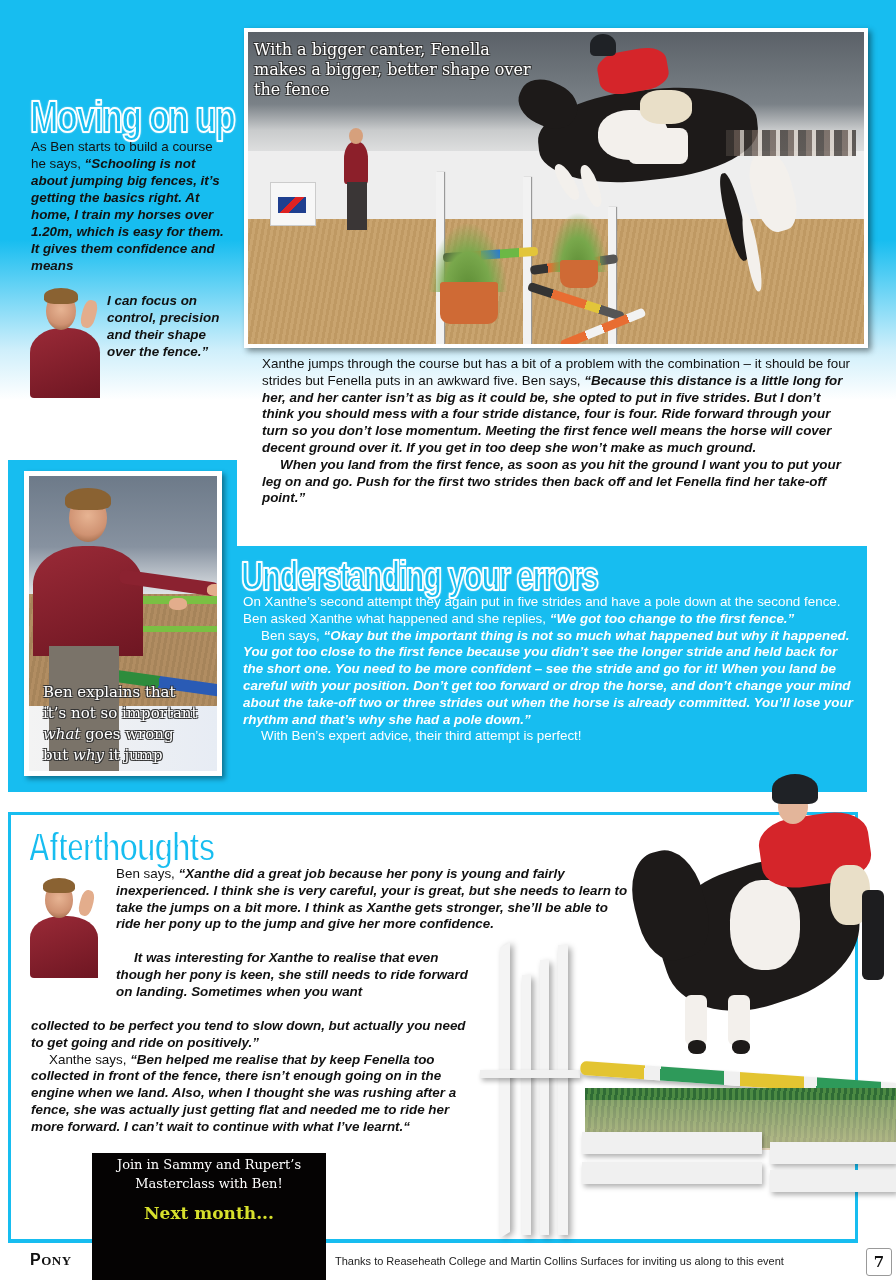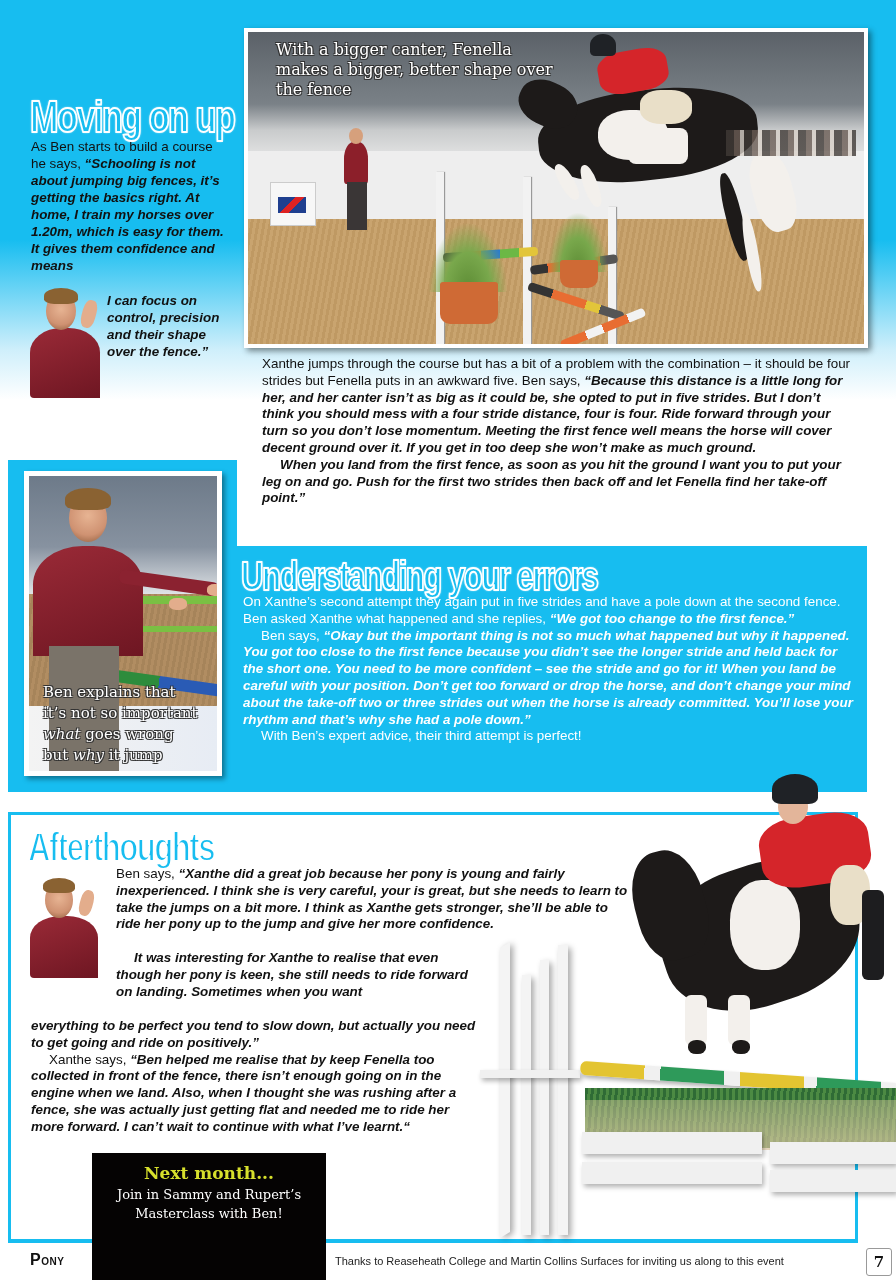--- a/index.html
+++ b/index.html
@@ -33,21 +33,21 @@
   #top-photo { position: absolute; left: 244px; top: 28px; width: 624px; height: 320px;
     background: #fff; padding: 4px; box-shadow: 3px 3px 6px rgba(0,0,0,0.45); }
   .photo-inner { position: relative; width: 100%; height: 100%; overflow: hidden; }
   .arena-wall { position: absolute; left: 0; top: 0; width: 100%; height: 42%;
     background: linear-gradient(to bottom, #5b6168 0%, #6c7379 30%, #7a8187 55%, #c9cbcc 75%, #e9e9e9 100%); }
   .arena-board { position: absolute; left: 0; top: 38%; width: 100%; height: 22%; background: #eeeeee; }
   .arena-floor { position: absolute; left: 0; top: 60%; width: 100%; height: 40%;
     background: repeating-linear-gradient(100deg, #c9a46f 0 3px, #bf9963 3px 6px); }
   .caption-overlay { position: absolute; font-family: "DejaVu Serif", serif; color: #fff;
     text-shadow: 1px 1px 0 #333, -1px -1px 0 #333, 1px -1px 0 #333, -1px 1px 0 #333; }
-  #top-caption { left: 6px; top: 8px; font-size: 16px; line-height: 20px; width: 290px; margin-left: 22px; }
+  #top-caption { left: 6px; top: 8px; font-size: 16px; line-height: 20px; width: 290px; }
   .pole { position: absolute; height: 9px; border-radius: 4px; }
   .wing { position: absolute; width: 8px; background: #f2f2f2; box-shadow: 1px 0 1px #999; }
   .pot { position: absolute; background: #cf6a35; border-radius: 3px 3px 10px 10px; }
   .plant { position: absolute; background: radial-gradient(ellipse at 50% 100%, #5c8b34 0, #79a84c 40%, transparent 70%); }
   .horse-body { position: absolute; background: #1d1a19; border-radius: 45%; }
   .horse-white { position: absolute; background: #f3f0ec; border-radius: 45%; }
   .rider-red { position: absolute; background: #d5252a; border-radius: 35%; }
   .rider-cream { position: absolute; background: #e9dfc8; border-radius: 40%; }
   .hat { position: absolute; background: #1f2226; border-radius: 50% 50% 20% 20%; }
 
@@ -77,21 +77,21 @@
   .fence-rail { position: absolute; background: #f0f0f0; box-shadow: 2px 3px 5px rgba(0,0,0,0.3); }
   .brush { position: absolute; background: repeating-linear-gradient(95deg, #2f6b35 0 3px, #4c8a43 3px 6px); }
 
   
   #next-box { position: absolute; left: 92px; top: 1153px; width: 234px; height: 127px; background: #050303; text-align: center; }
   #next-title { font-family: "DejaVu Serif", serif; font-weight: bold; color: #d7e02c; font-size: 17px; margin-top: 10px; }
   #next-body { font-family: "DejaVu Serif", serif; color: #fff; font-size: 13px; line-height: 19px; margin-top: 2px; }
 
   
   #pony-logo { position: absolute; left: 30px; top: 1251px; font-weight: bold; font-size: 16px; letter-spacing: 0.5px; color: #111; }
-  #pony-logo .small { font-size: 10px; }
+  #pony-logo .small { font-size: 13px; font-family: Liberation Serif, serif; }
   #footer-credit { position: absolute; left: 335px; top: 1255px; font-size: 11px; color: #222; }
   #page-number { position: absolute; left: 866px; top: 1248px; width: 26px; height: 28px; border: 1px solid #999;
     border-radius: 3px; font-family: "DejaVu Serif", serif; font-weight: bold; font-size: 15px; text-align: center; line-height: 26px; background: #fff; }
 </style>
 </head>
 <body>
 
 <div class="top-bg"></div>
 
 <div id="moving-title" class="headline">Moving on up</div>
@@ -194,21 +194,21 @@
   <div class="ben-jacket" style="left:0;top:46px;width:68px;height:62px;"></div>
   <div class="ben-head" style="left:15px;top:12px;width:28px;height:36px;"></div>
   <div class="ben-hair" style="left:13px;top:8px;width:32px;height:15px;"></div>
   <div class="ben-hand" style="left:50px;top:20px;width:13px;height:26px;transform:rotate(15deg);"></div>
 </div>
 <div id="after-lead" class="body-text">
   <p><span>Ben says, </span><span class="quote">“Xanthe did a great job because her pony is young and fairly inexperienced. I think she is very careful, your is great, but she needs to learn to take the jumps on a bit more. I think as Xanthe gets stronger, she’ll be able to ride her pony up to the jump and give her more confidence.</span></p>
 </div>
 <div id="after-mid" class="body-text quote indent">It was interesting for Xanthe to realise that even though her pony is keen, she still needs to ride forward on landing. Sometimes when you want</div>
 <div id="after-rest" class="body-text">
-  <p class="quote">everything to be perfect you tend to slow down, but actually you need to get going and ride on positively.”</p>
+  <p class="quote">collected to be perfect you tend to slow down, but actually you need to get going and ride on positively.”</p>
   <p class="indent"><span>Xanthe says, </span><span class="quote">“Ben helped me realise that by keep Fenella too collected in front of the fence, there isn’t enough going on in the engine when we land. Also, when I thought she was rushing after a fence, she was actually just getting flat and needed me to ride her more forward. I can’t wait to continue with what I’ve learnt.“</span></p>
 </div>
 
 <div id="jump-photo">
 
   <div class="fence-post" style="left:40px;top:175px;width:10px;height:290px;transform:skewY(-30deg);"></div>
   <div class="fence-post" style="left:62px;top:205px;width:9px;height:260px;"></div>
   <div class="fence-post" style="left:80px;top:190px;width:9px;height:275px;"></div>
   <div class="fence-post" style="left:98px;top:175px;width:10px;height:290px;"></div>
   <div class="fence-rail" style="left:20px;top:300px;width:100px;height:8px;"></div>
@@ -232,19 +232,19 @@
   <div class="horse-body" style="left:272px;top:270px;width:18px;height:14px;"></div>
 
   <div class="rider-red" style="left:300px;top:45px;width:110px;height:70px;transform:rotate(-8deg);"></div>
   <div class="rider-cream" style="left:370px;top:95px;width:40px;height:60px;"></div>
   <div style="position:absolute;left:402px;top:120px;width:22px;height:90px;background:#1d1d1f;border-radius:6px;"></div>
   <div style="position:absolute;left:318px;top:20px;width:30px;height:34px;background:#e3b59a;border-radius:50%;"></div>
   <div class="hat" style="left:312px;top:4px;width:46px;height:30px;"></div>
 </div>
 
 <div id="next-box">
+  <div id="next-body">Join in Sammy and Rupert’s Masterclass with Ben!</div>
   <div id="next-title">Next month...</div>
-  <div id="next-body">Join in Sammy and Rupert’s Masterclass with Ben!</div>
 </div>
 
 <div id="pony-logo"><span>P</span><span class="small">ONY</span></div>
 <div id="footer-credit">Thanks to Reaseheath College and Martin Collins Surfaces for inviting us along to this event</div>
 <div id="page-number">7</div>
 
 </body></html>

